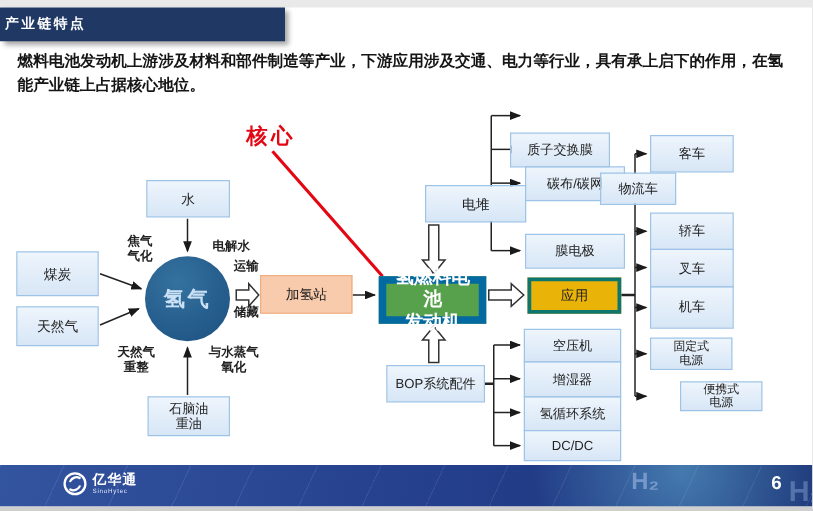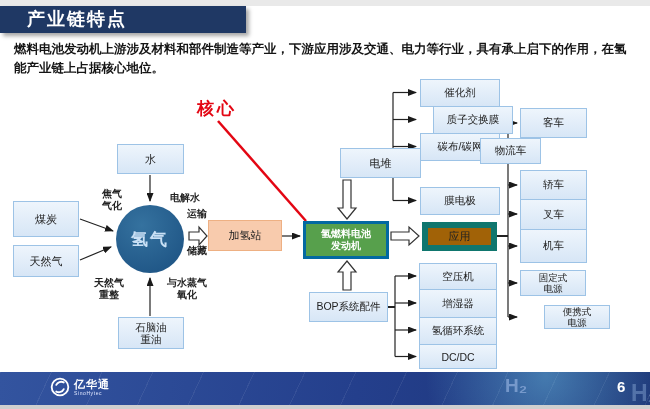--- a/index.html
+++ b/index.html
@@ -1,37 +1,37 @@
 <!DOCTYPE html>
 <html><head>
 <meta charset="utf-8">
 <style>
   html,body { margin:0; padding:0; background:#d8d8d8; font-family:"Liberation Sans",sans-serif; }
   .slide { position:relative; width:650px; height:409px; background:#ffffff; overflow:hidden; }
   .strip-top { position:absolute; left:0; top:0; width:650px; height:6px; background:#e9e9e9; }
   .strip-bottom { position:absolute; left:0; top:405px; width:650px; height:4px; background:#cfcfcf; }
 
-  .title-bar { position:absolute; left:0; top:6px; width:246px; height:27px; background:#1f3864;
-    color:#fff; font-size:18px; font-weight:bold; letter-spacing:2px; line-height:27px;
-    padding-left:27px; box-sizing:border-box; box-shadow:3px 3px 4px rgba(0,0,0,.35); }
+  .title-bar { position:absolute; left:0; top:6px; width:228px; height:27px; background:#1f3864;
+    color:#fff; font-size:11px; font-weight:bold; letter-spacing:2px; line-height:27px;
+    padding-left:4px; box-sizing:border-box; box-shadow:3px 3px 4px rgba(0,0,0,.35); }
   .body-text { position:absolute; left:14px; top:40px; width:624px; font-size:12.5px;
     font-weight:600; color:#151515; line-height:1.55; }
 
   .core-label { position:absolute; left:197px; top:97px; color:#e30613; font-size:17px;
     font-weight:bold; letter-spacing:3px; }
 
   .connectors { position:absolute; left:0; top:0; z-index:1; }
 
   .box { position:absolute; z-index:2; box-sizing:border-box; display:flex; align-items:center;
     justify-content:center; text-align:center; color:#222; font-size:11px; }
   .b-blue { background:linear-gradient(180deg,#eef5fc,#d7e6f6); border:1px solid #9dc3e6; }
   .b-peach { background:#f8cbad; border:1px solid #eeb083; }
-  .b-green-dark { background:#57a04c; border:3px solid #0369a1; color:#fff; font-weight:bold;
-    font-size:10px; }
-  .b-green-light { background:#a16207; border:6px solid #0f766e; }
+  .b-green-dark { background:#57a04c; border:6px solid #0369a1; color:#fff; font-weight:bold;
+    font-size:15px; }
+  .b-green-light { background:#eab308; border:3px solid #0f766e; }
   .two-line { white-space:pre-line; line-height:1.18; }
   .sm { font-size:10.5px; }
   .xs { font-size:9.5px; }
 
   .circle { position:absolute; z-index:2; left:116px; top:205px; width:68px; height:68px;
     border-radius:50%; background:radial-gradient(circle at 38% 30%, #35729f, #215888 75%);
     display:flex; align-items:center; justify-content:center; color:#c9e0f5; font-size:17px;
     font-weight:bold; letter-spacing:2px; }
 
   .flow-label { position:absolute; z-index:2; font-size:10px; font-weight:600; color:#222;
@@ -129,22 +129,21 @@
   <div class="flow-label" style="left:162px;top:277px;width:50px;">与水蒸气
 氧化</div>
 
   <div class="box b-peach" style="left:208px;top:220px;width:74px;height:31px;">加氢站</div>
   <div class="box b-green-dark two-line" style="left:303px;top:221px;width:86px;height:38px;">氢燃料电池
 发动机</div>
   <div class="box b-blue" style="left:307px;top:148px;width:81px;height:30px;margin-left:33px;">电堆</div>
   <div class="box b-blue sm" style="left:309px;top:292px;width:79px;height:30px;">BOP系统配件</div>
   <div class="box b-green-light" style="left:422px;top:222px;width:75px;height:29px;">应用</div>
 
-  <div class="box b-blue sm" style="left:420px;top:79px;width:80px;height:28px;">催化剂</div>
-  <div class="box b-blue sm" style="left:433px;top:106px;width:80px;height:28px;">质子交换膜</div>
+  <div class="box b-blue sm" style="left:408px;top:106px;width:80px;height:28px;">质子交换膜</div>
   <div class="box b-blue sm" style="left:420px;top:133px;width:80px;height:28px;">碳布/碳网</div>
   <div class="box b-blue sm" style="left:420px;top:187px;width:80px;height:28px;">膜电极</div>
 
   <div class="box b-blue sm" style="left:419px;top:263px;width:78px;height:27px;">空压机</div>
   <div class="box b-blue sm" style="left:419px;top:289px;width:78px;height:29px;">增湿器</div>
   <div class="box b-blue sm" style="left:419px;top:317px;width:78px;height:28px;">氢循环系统</div>
   <div class="box b-blue sm" style="left:419px;top:344px;width:78px;height:25px;">DC/DC</div>
 
   <div class="box b-blue sm" style="left:520px;top:108px;width:67px;height:30px;">客车</div>
   <div class="box b-blue sm" style="left:480px;top:138px;width:61px;height:26px;">物流车</div>

